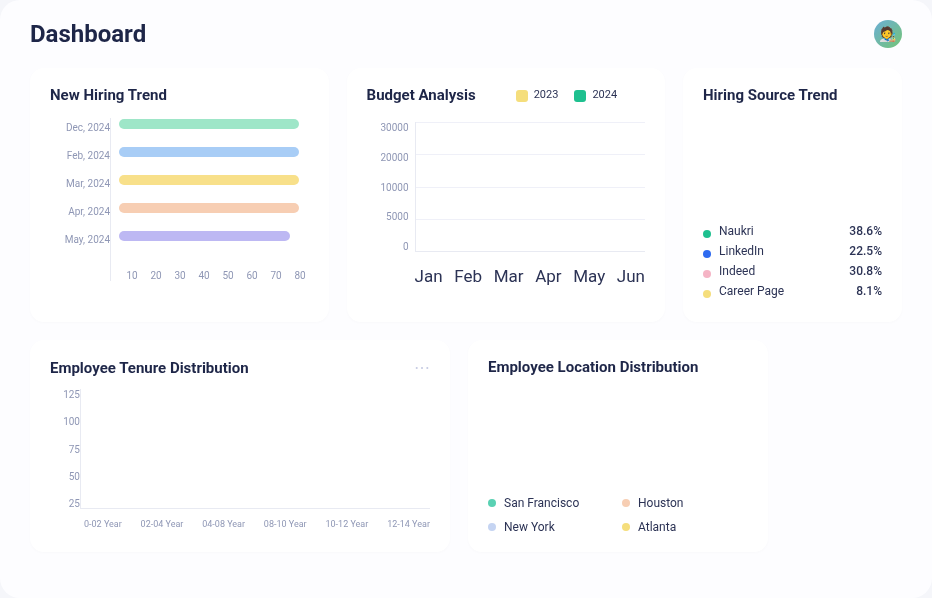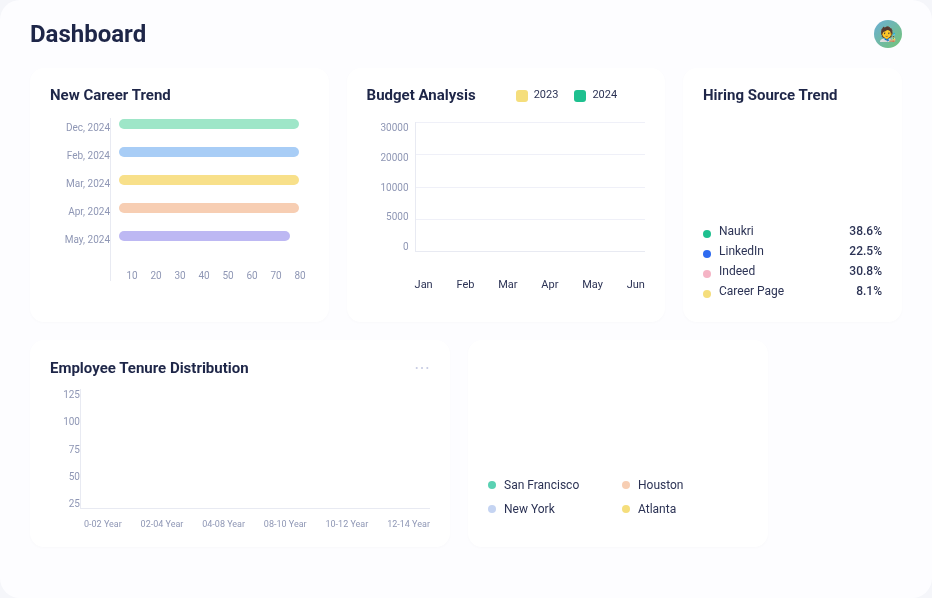--- a/index.html
+++ b/index.html
@@ -148,21 +148,21 @@
   }
   .budget-grid .gridline:last-child {
     border-top-color: #e8eaf2;
   }
   .budget-x {
     display: flex;
     justify-content: space-between;
     padding-left: 48px;
     margin-top: 14px;
   }
-  .budget-x span { font-size: 11px; color: #2c3355; margin-top: 12px; }
+  .budget-x span { font-size: 17px; color: #2c3355; }
   
   .source { width: 220px; }
   .source-list { margin-top: 120px; }
   .source-item {
     display: flex;
     align-items: center;
     justify-content: space-between;
     font-size: 12px;
     color: #2c3355;
     margin-bottom: 6px;
@@ -229,21 +229,21 @@
 <div class="page">
 
   <div class="header">
     <h1>Dashboard</h1>
     <div class="avatar">🧑‍🎨</div>
   </div>
 
   <div class="row1">
 
     <div class="card hiring-trend">
-      <div class="card-title">New Career Trend</div>
+      <div class="card-title">New Hiring Trend</div>
       <div class="ht-chart">
         <div class="ht-labels">
           <span>Dec, 2024</span>
           <span>Feb, 2024</span>
           <span>Mar, 2024</span>
           <span>Apr, 2024</span>
           <span>May, 2024</span>
         </div>
         <div class="ht-bars-area">
           <div class="ht-bars">
@@ -357,20 +357,21 @@
         <span>0-02 Year</span>
         <span>02-04 Year</span>
         <span>04-08 Year</span>
         <span>08-10 Year</span>
         <span>10-12 Year</span>
         <span>12-14 Year</span>
       </div>
     </div>
 
     <div class="card location">
+      <div class="card-title">Employee Location Distribution</div>
       <div class="loc-legend">
         <div class="loc-item">
             <span class="dot" style="background:#5ad1b3"></span>
             <span>San Francisco</span>
           </div>
         <div class="loc-item">
             <span class="dot" style="background:#f7ceb3"></span>
             <span>Houston</span>
           </div>
         <div class="loc-item">

